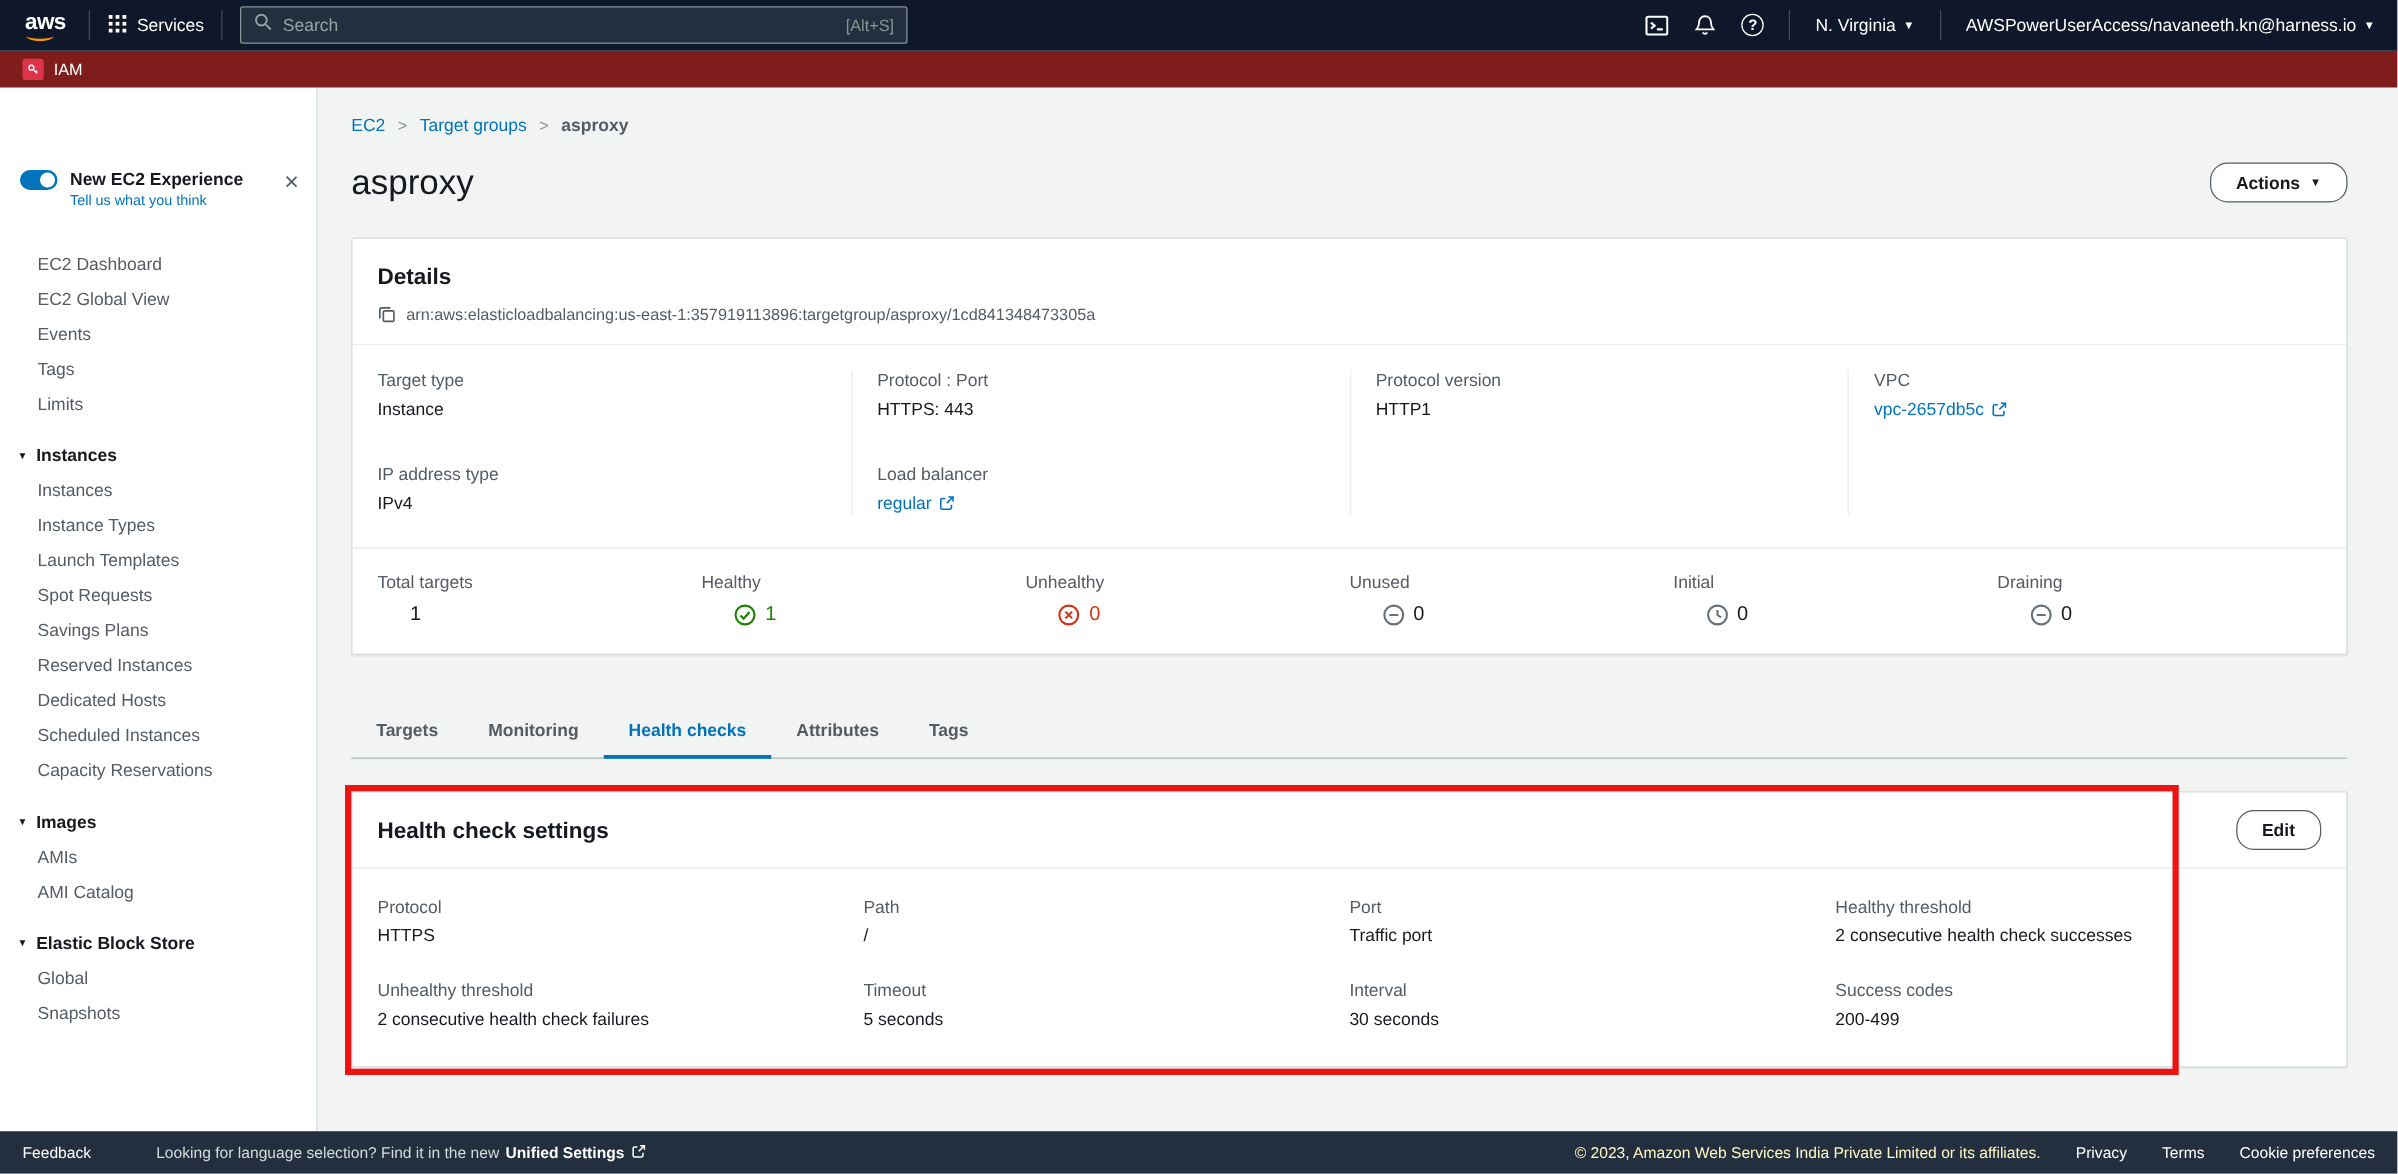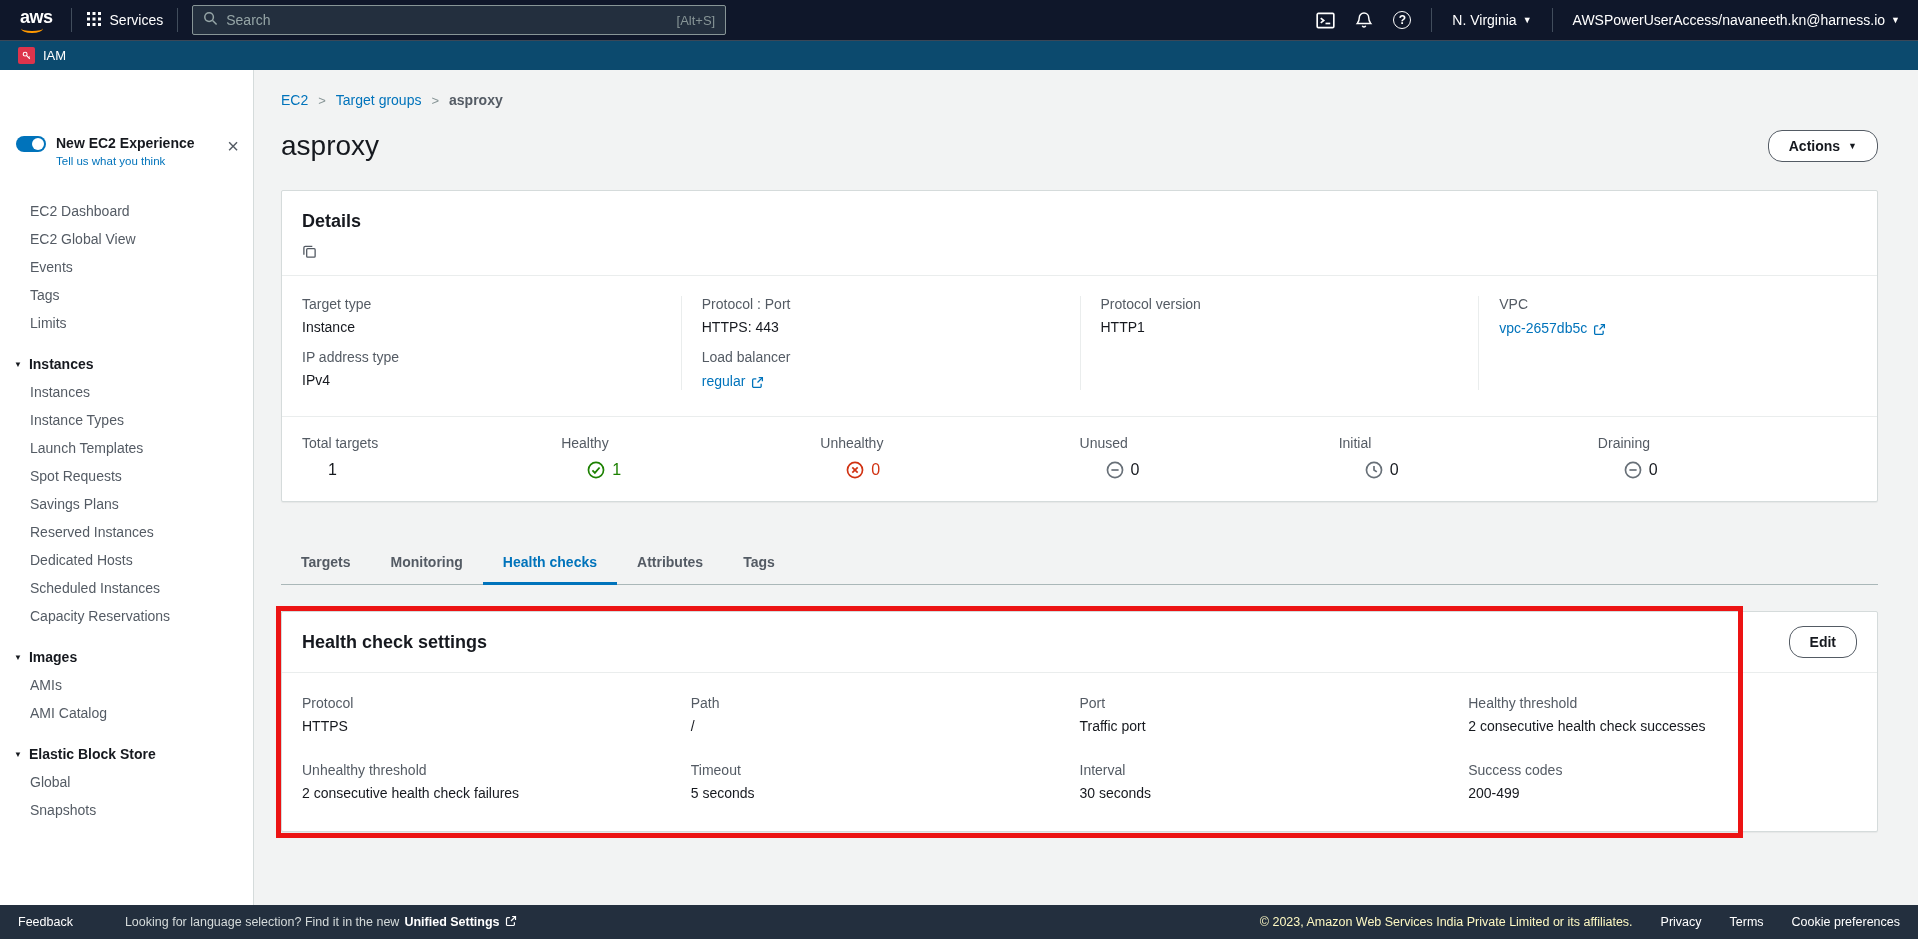--- a/index.html
+++ b/index.html
@@ -17,21 +17,21 @@
   .search-box input { flex:1; background:transparent; border:none; outline:none; color:#fff; font-size:14px; font-family:"Liberation Sans", sans-serif; }
   .search-box input::placeholder { color:#95a5a6; }
   .kbd-hint { color:#879596; font-size:13px; }
   .nav-right { margin-left:auto; display:flex; align-items:center; gap:20px; }
   .nav-icon { display:flex; align-items:center; cursor:pointer; }
   .help-circle { width:18px; height:18px; border:1.6px solid #fff; border-radius:50%; color:#fff; font-size:12px; font-weight:700; display:flex; align-items:center; justify-content:center; }
   .nav-dd { color:#fff; font-size:14px; display:flex; align-items:center; gap:6px; cursor:pointer; }
   .caret { font-size:9px; color:#fff; }
 
   
-  .shortcutbar { height:30px; background:#0c4a6e; border-top:1px solid #3b4757; display:flex; align-items:center; padding:0 18px; gap:8px; position:relative; z-index:10; }
+  .shortcutbar { height:30px; background:#7f1d1d; border-top:1px solid #3b4757; display:flex; align-items:center; padding:0 18px; gap:8px; position:relative; z-index:10; }
   .iam-icon { width:17px; height:17px; border-radius:2px; background:#dd344c; display:flex; align-items:center; justify-content:center; }
   .shortcut-label { color:#fff; font-size:13px; cursor:pointer; }
 
   
   .sidebar { position:absolute; top:70px; left:0; bottom:34px; width:254px; background:#fff; border-right:1px solid #d5dbdb; overflow:hidden; z-index:5; }
   .exp-block { margin:64px 14px 0 16px; display:flex; align-items:flex-start; gap:10px; }
   .toggle { width:30px; height:16px; background:#0073bb; border-radius:9px; position:relative; flex:none; margin-top:2px; cursor:pointer; }
   .toggle .knob { position:absolute; right:2px; top:2px; width:12px; height:12px; background:#fff; border-radius:50%; }
   .exp-text { flex:1; }
   .exp-title { font-size:14px; font-weight:700; color:#16191f; line-height:1.3; }
@@ -55,25 +55,25 @@
   .btn .caret { color:#16191f; }
 
   
   .card { background:#fff; border:1px solid #d5dbdb; border-radius:2px; box-shadow:0 1px 1px rgba(0,0,0,0.05); }
   .details-card { margin-top:28px; }
   .card-head { padding:20px 20px 16px 20px; }
   .card-title { font-size:18px; font-weight:700; color:#16191f; }
   .arn-row { display:flex; align-items:center; gap:8px; margin-top:12px; font-size:13px; color:#545b64; }
   .copy-ic { cursor:pointer; flex:none; display:flex; }
   .details-grid { display:grid; grid-template-columns:1fr 1fr 1fr 1fr; border-top:1px solid #eaeded; padding:20px 0 26px 0; }
-  .dcol { padding:0 20px; display:flex; flex-direction:column; gap:14px; }
+  .dcol { padding:0 20px; display:flex; flex-direction:column; gap:36px; }
   .dcol + .dcol { border-left:1px solid #eaeded; }
   .field-label { font-size:14px; color:#545b64; margin-bottom:7px; }
   .field-value { font-size:14px; color:#16191f; }
-  .link-value { color:#0073bb; display:inline-flex; align-items:flex-end; gap:6px; font-size:14px; }
+  .link-value { color:#0073bb; display:inline-flex; align-items:center; gap:6px; font-size:14px; }
   .ext-ic { display:inline-flex; }
 
   .stats-row { border-top:1px solid #eaeded; display:flex; padding:18px 20px 22px 20px; }
   .stat { flex:1; }
   .stat-label { font-size:14px; color:#545b64; }
   .stat-value { margin:10px 0 0 26px; display:flex; align-items:center; gap:7px; font-size:16px; color:#16191f; }
   .stat-value.green { color:#1d8102; }
   .stat-value.red { color:#d13212; }
   .stat-ic { width:18px; height:18px; flex:none; }
 
@@ -233,20 +233,21 @@
   <div class="card details-card">
     <div class="card-head">
       <div class="card-title">Details</div>
       <div class="arn-row">
         <span class="copy-ic">
             <svg width="15" height="15" viewBox="0 0 16 16">
               <rect x="5" y="5" width="9" height="9" rx="1" fill="none" stroke="#545b64" stroke-width="1.4"></rect>
               <path d="M11 2.5H3.5A1.5 1.5 0 0 0 2 4v7.5" fill="none" stroke="#545b64" stroke-width="1.4"></path>
             </svg>
           </span>
+        <span>arn:aws:elasticloadbalancing:us-east-1:357919113896:targetgroup/asproxy/1cd841348473305a</span>
       </div>
     </div>
     <div class="details-grid">
       <div class="dcol">
         <div>
           <div class="field-label">Target type</div>
           <div class="field-value">Instance</div>
         </div>
         <div>
           <div class="field-label">IP address type</div>

